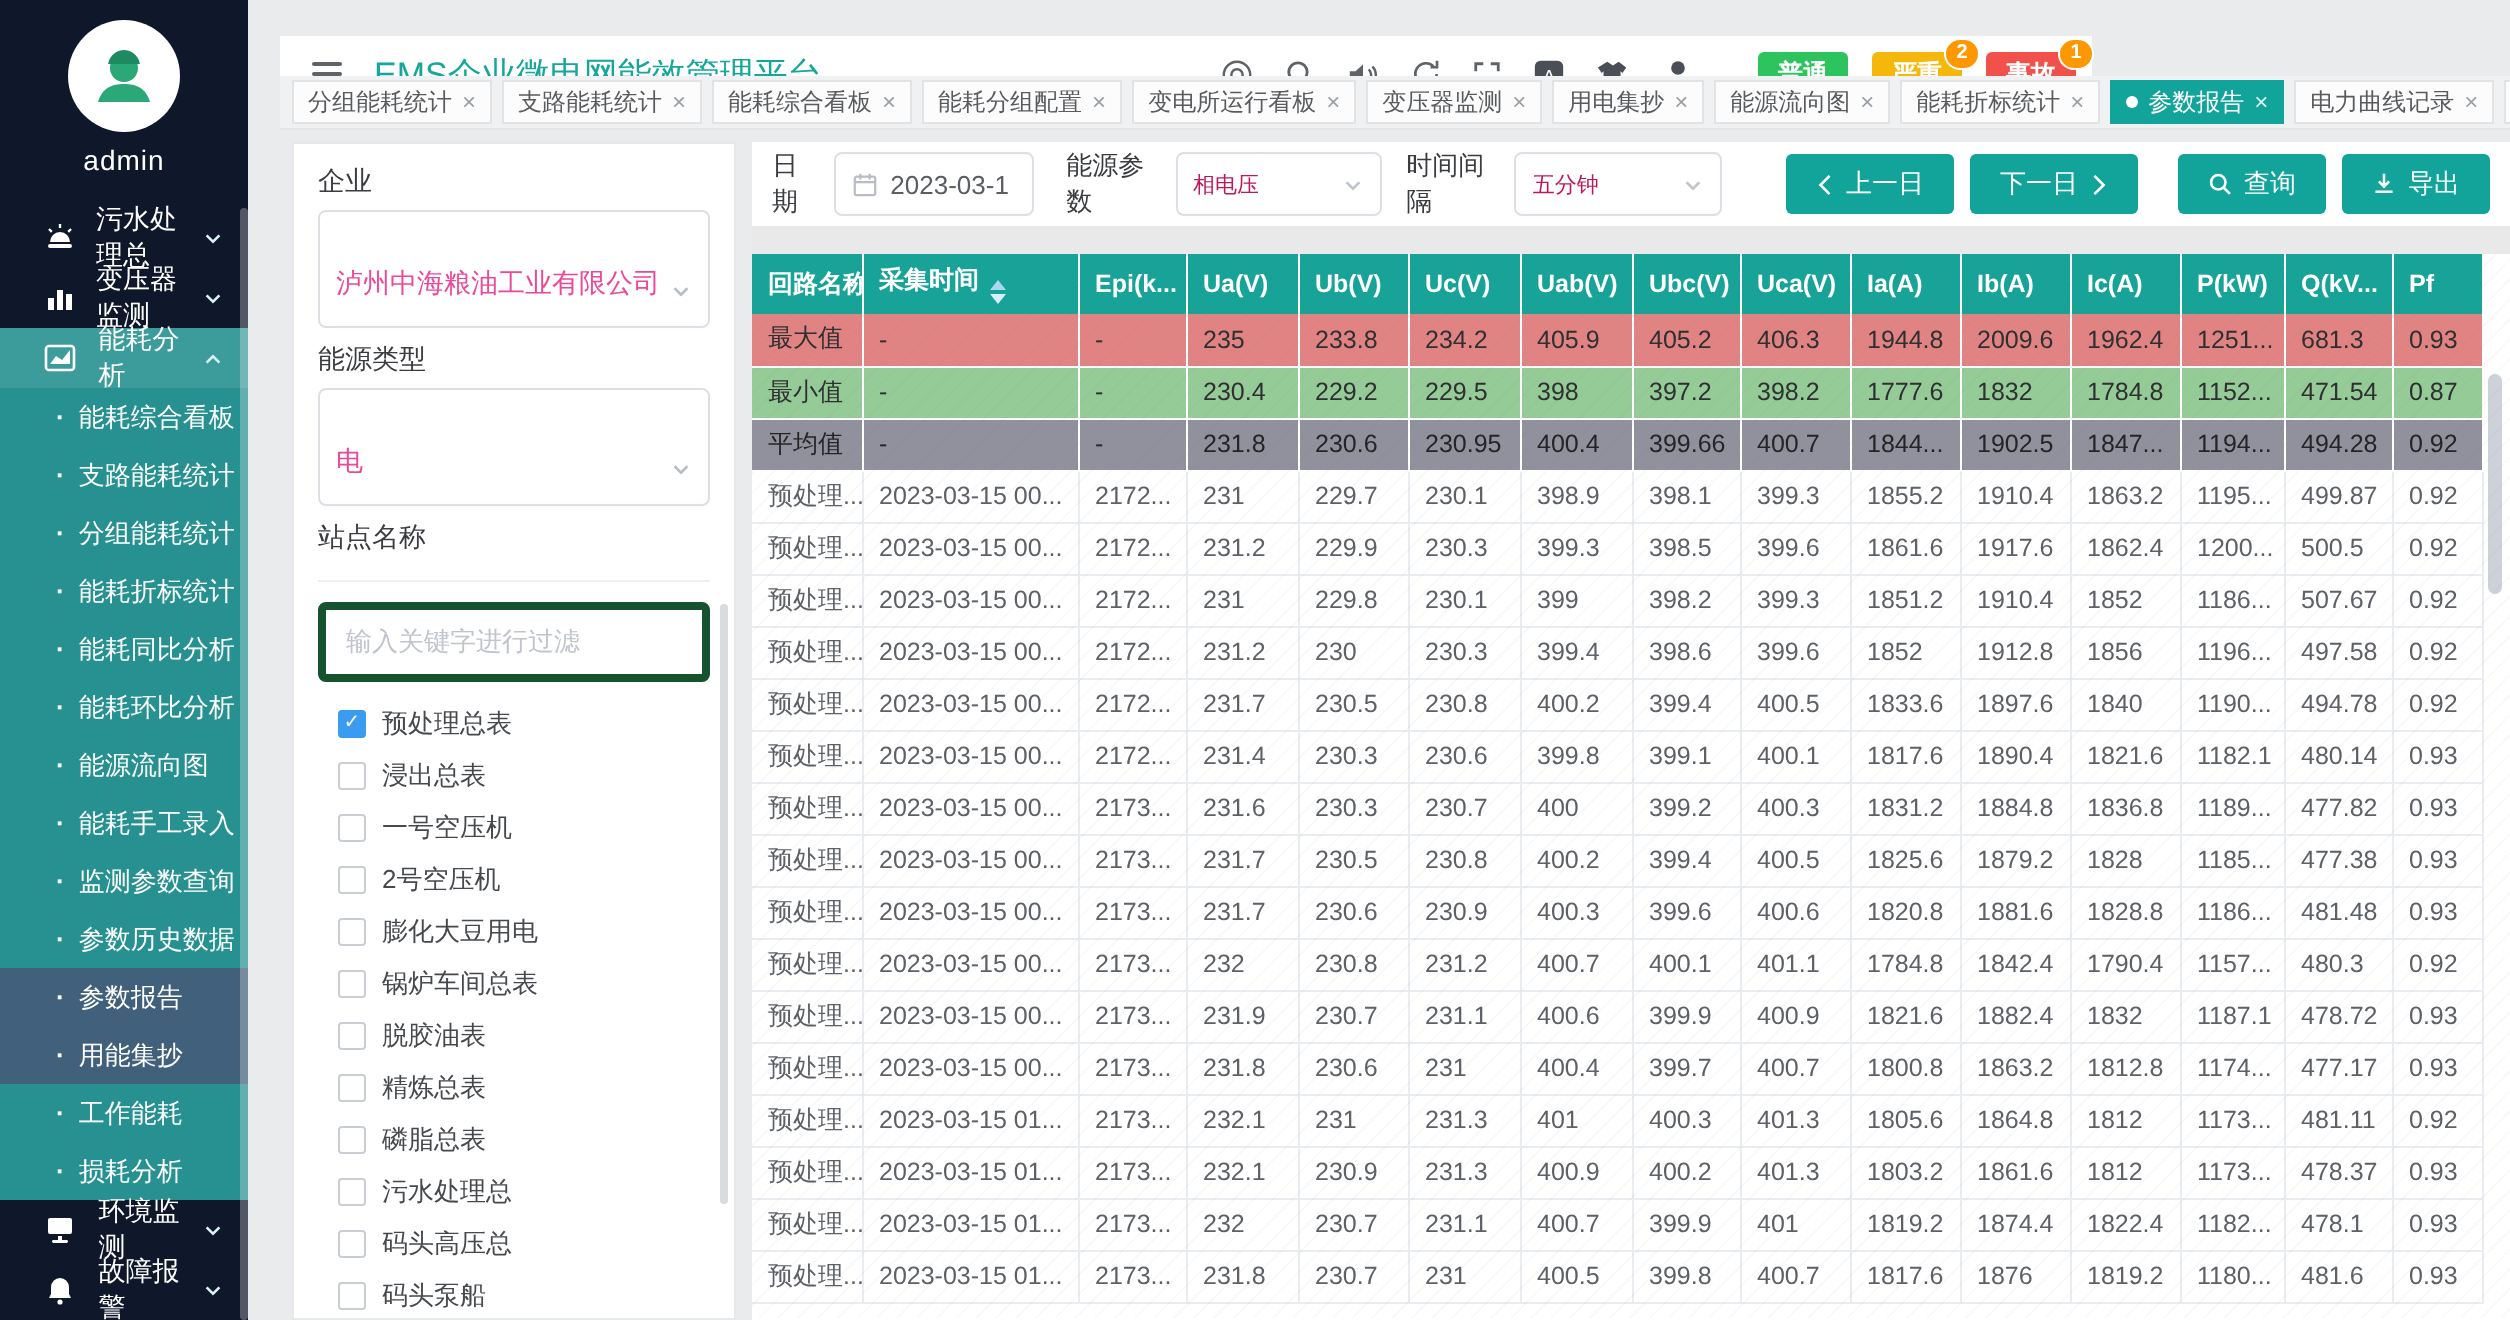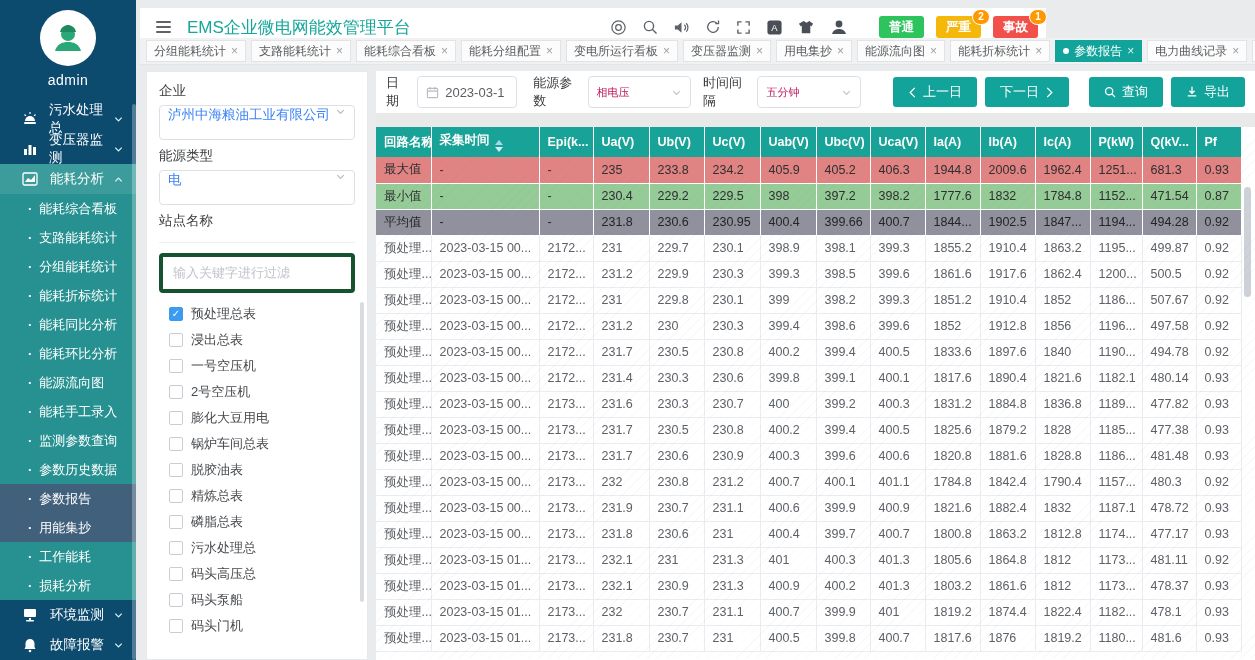--- a/index.html
+++ b/index.html
@@ -1,51 +1,51 @@
 <!DOCTYPE html>
 <html><head>
 <meta charset="utf-8">
 <style>
   html,body{margin:0;padding:0}
   body{width:1255px;height:660px;position:relative;overflow:hidden;background:#e9ebed;
        font-family:"Liberation Sans","DejaVu Sans",sans-serif;-webkit-font-smoothing:antialiased}
   
-  #sidebar{position:absolute;left:0;top:0;width:136px;height:660px;background:#0c4a6e;color:#fff;overflow:hidden}
+  #sidebar{position:absolute;left:0;top:0;width:124px;height:660px;background:#0f172a;color:#fff;overflow:hidden}
   .avatar{width:56px;height:56px;border-radius:50%;background:#fff;margin:10px auto 6px;display:flex;align-items:center;justify-content:center}
   .admin{text-align:center;font-size:14px;margin-bottom:16px;letter-spacing:.5px}
   .m-group{height:30px;display:flex;align-items:center;padding:0 12px 0 22px;font-size:13.5px;cursor:pointer}
   .m-group .m-ic{width:18px;margin-right:10px;display:flex;align-items:center}
   .m-ch{margin-left:auto;display:flex;color:#d8f3f1}
   .m-ch.up{transform:rotate(180deg)}
   .m-active{background:#3c9c9b}
   .m-item{height:29px;display:flex;align-items:center;padding-left:28px;font-size:13px;background:#269190;cursor:pointer}
   .m-item .m-dot{margin-right:7px;font-weight:bold}
   .m-sel{background:#41607b}
   .side-sb{position:absolute;right:0;top:104px;width:4px;height:556px;background:rgba(255,255,255,.28);border-radius:2px}
   
-  #topbar{position:absolute;left:140px;top:8px;width:906px;height:38px;background:#fff;display:flex;align-items:center;padding:0 8px 0 12px;box-sizing:border-box}
+  #topbar{position:absolute;left:140px;top:18px;width:906px;height:38px;background:#fff;display:flex;align-items:center;padding:0 8px 0 12px;box-sizing:border-box}
   .burger{display:flex;flex-direction:column;gap:3px;cursor:pointer;padding:4px}
   .burger i{display:block;width:15px;height:2px;background:#5f6368;border-radius:1px}
   .title{color:#16a79b;font-size:17px;margin-left:12px;white-space:nowrap}
   .tb-right{margin-left:auto;display:flex;align-items:center;gap:15px}
   .tb-ic{display:flex;align-items:center;cursor:pointer}
   .badges{display:flex;align-items:center;gap:12px;margin-left:16px}
   .badge{position:relative;height:22px;border-radius:3px;color:#fff;font-size:12.5px;font-weight:bold;display:flex;align-items:center;padding:0 10px;cursor:pointer}
   .bub{position:absolute;top:-7px;right:-9px;background:#ff9800;color:#fff;font-size:10px;min-width:10px;height:14px;border-radius:8px;line-height:14px;text-align:center;padding:0 3px;border:1px solid #fff}
   
   #tabbar{position:absolute;left:140px;top:38px;width:1115px;height:27px;background:#f0f1f2;display:flex;align-items:center;padding:0 6px;gap:5px;box-sizing:border-box;overflow:hidden;border-bottom:1px solid #e3e5e7}
   .tab{height:20px;display:flex;align-items:center;background:#fcfcfc;border:1px solid #e1e3e5;padding:0 7px;font-size:12px;color:#595b5e;gap:5px;white-space:nowrap;cursor:pointer}
   .tab .tx{color:#9aa0a6;font-size:12px}
   .tab.active{background:#12a49b;border-color:#12a49b;color:#fff}
   .tab.active .tx{color:#d9f7f2}
   .dot{width:6px;height:6px;border-radius:50%;background:#fff}
   
   #filter-card{position:absolute;left:146px;top:71px;width:222px;height:589px;background:#fff;border:1px solid #e6e8eb;box-sizing:border-box;padding:8px 12px;overflow:hidden}
   .f-label{font-size:13.5px;color:#3a3c3f;margin:7px 0 5px}
-  .sel{height:33px;border:1px solid #dcdfe6;border-radius:4px;display:flex;align-items:flex-start;justify-content:space-between;padding:0 8px;color:#3b82f6;font-size:13.5px;background:#fff;cursor:pointer;white-space:nowrap;overflow:hidden}
+  .sel{height:33px;border:1px solid #dcdfe6;border-radius:4px;display:flex;align-items:flex-end;justify-content:space-between;padding:12px 8px;color:#ec4899;font-size:13.5px;background:#fff;cursor:pointer;white-space:nowrap;overflow:hidden}
   .sel .chev{color:#b8bdc4;display:flex;flex:none;margin-left:4px}
   .f-box{margin-top:12px;border-top:1px solid #edeff2;padding-top:10px;position:relative}
   .f-input{height:32px;border:4px solid #14532d;border-radius:4px;display:flex;align-items:center;padding:0 10px;color:#c0c4cc;font-size:13px}
   #circuit-list{margin-top:8px}
   .ck-row{height:26px;display:flex;align-items:center;gap:8px;font-size:13px;color:#46494d;padding-left:10px;cursor:pointer}
   .cb{width:14px;height:14px;border:1px solid #c8ccd4;border-radius:2px;box-sizing:border-box;flex:none;display:flex;align-items:center;justify-content:center;background:#fff}
   .cb.on{background:#3a9bf0;border-color:#3a9bf0;color:#fff;font-size:10px;line-height:1}
   .list-sb{position:absolute;right:3px;top:230px;width:4px;height:300px;background:#d9dcdf;border-radius:2px}
   
   #main-card{position:absolute;left:376px;top:71px;width:879px;height:589px;background:#fff;overflow:hidden}

